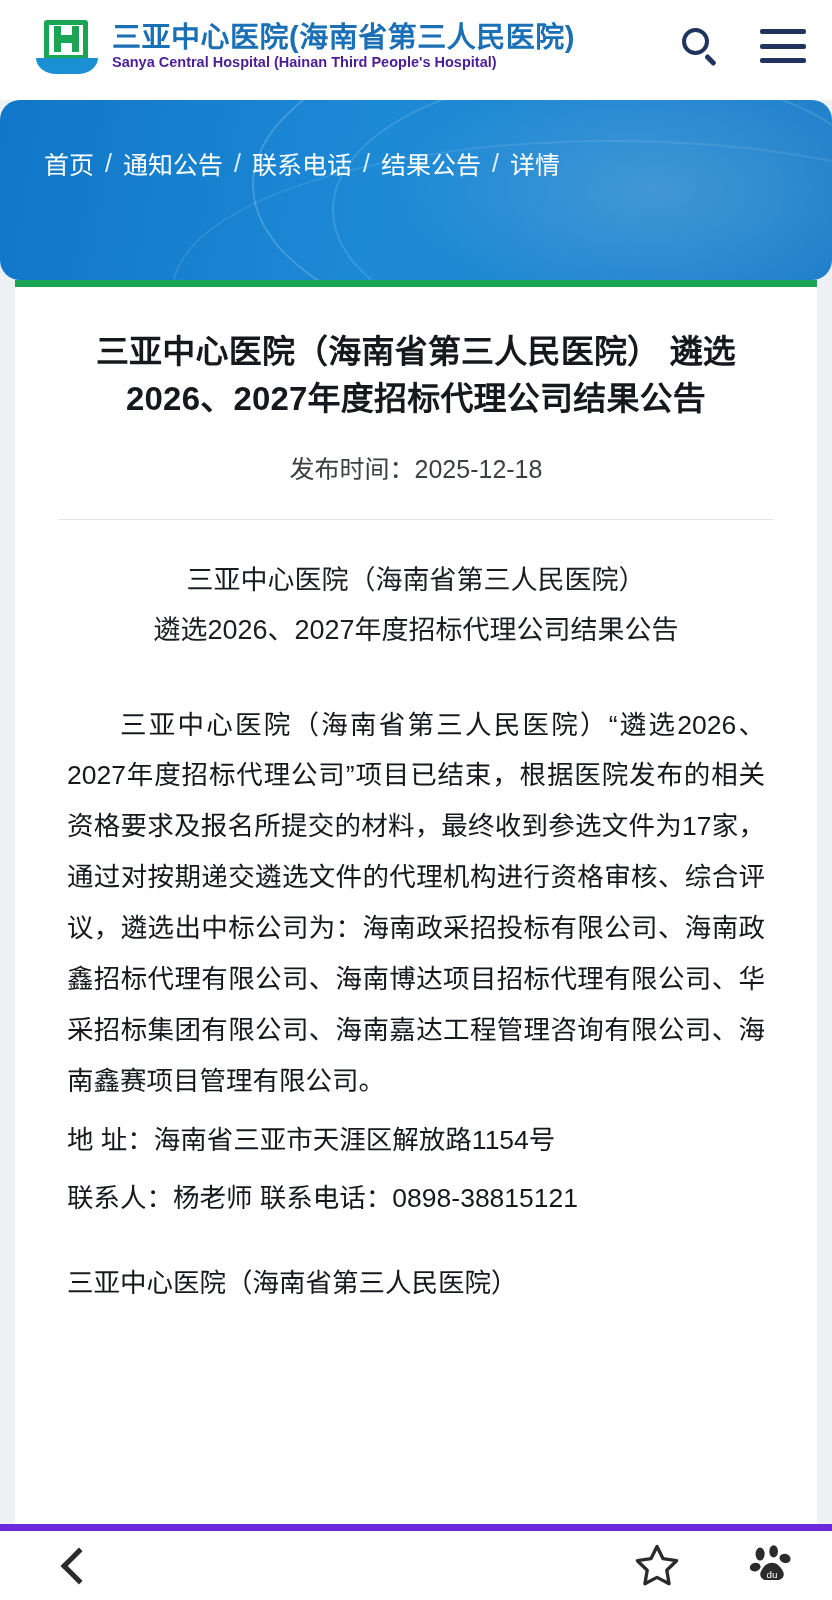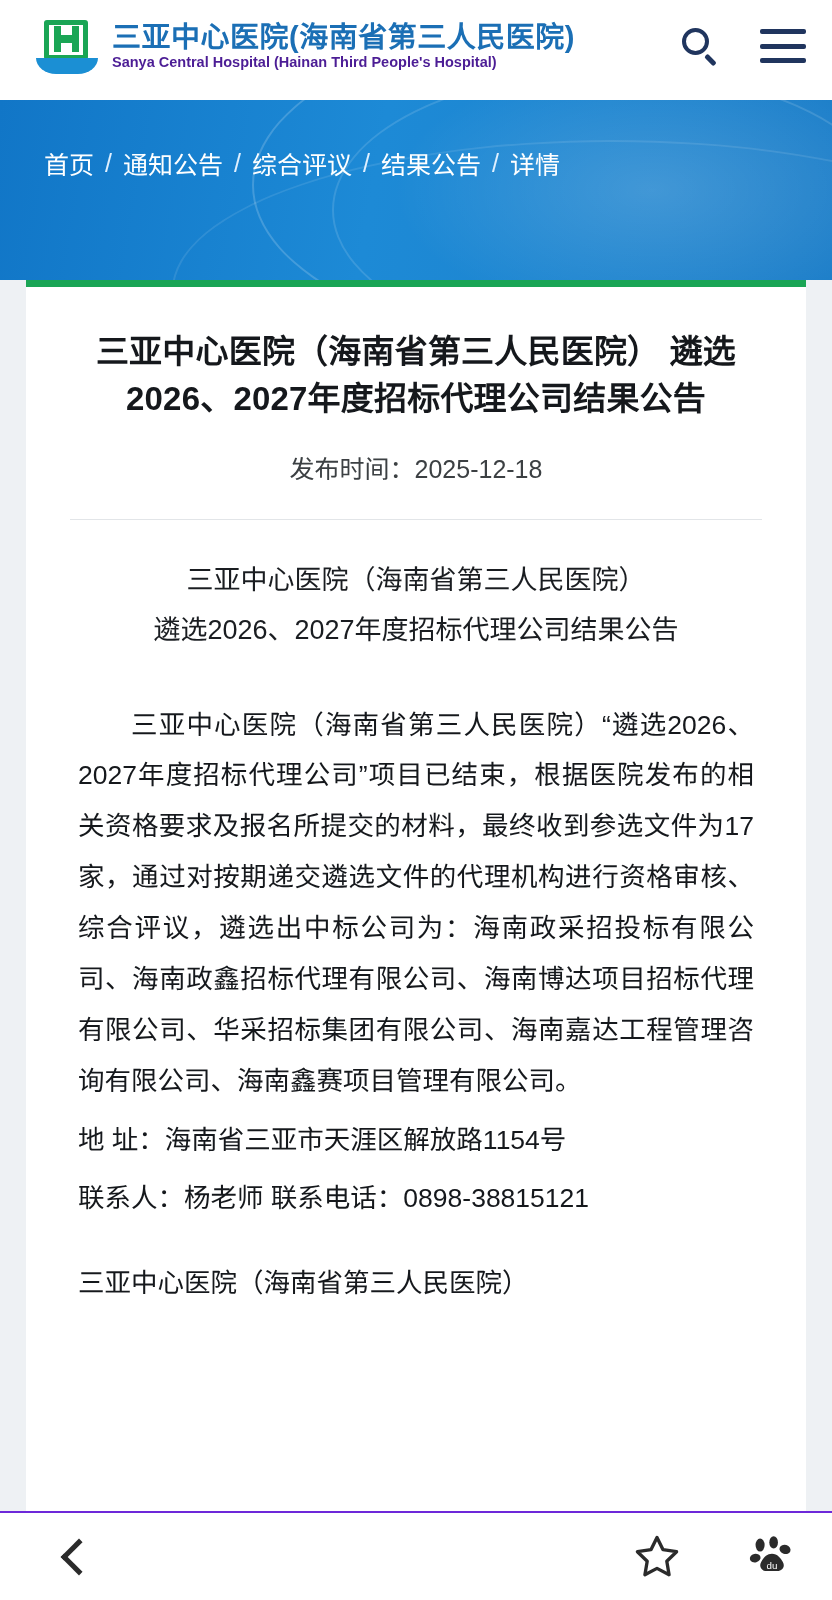--- a/index.html
+++ b/index.html
@@ -119,20 +119,21 @@
     background: #20355e; border-radius: 2px;
   }
 
   
   .crumb-band {
     position: relative;
     height: 180px;
     background: linear-gradient(100deg, #1176c7 0%, #1d8ad6 45%, #1e7fc9 100%);
     overflow: hidden;
     flex: 0 0 auto;
+    border-radius: 20px;
   }
   .crumb-band .wave1, .crumb-band .wave2, .crumb-band .wave3 {
     position: absolute;
     border-radius: 50%;
     border: 2px solid rgba(255,255,255,0.18);
   }
   .crumb-band .wave1 { width: 700px; height: 330px; right: -120px; top: -80px; }
   .crumb-band .wave2 { width: 560px; height: 280px; right: -60px; top: -30px; border-color: rgba(255,255,255,0.13);}
   .crumb-band .wave3 { width: 880px; height: 300px; right: -220px; top: 40px; border-color: rgba(255,255,255,0.10);}
   .crumb-band .glow {
@@ -147,21 +148,21 @@
     font-size: 25px;
     color: #ffffff;
     white-space: nowrap;
   }
   .crumbs a { color: #fff; text-decoration: none; }
   .crumb-sep { margin: 0 11px; color: #dff0ff; }
 
   
   .article-wrap {
     flex: 1 1 auto;
-    padding: 0 26px;
+    padding: 0 15px;
     overflow: hidden;
   }
   .article-card {
     background: #ffffff;
     border-top: 7px solid #1aa555;
     min-height: 100%;
     padding: 42px 44px 0 44px;
   }
   .art-title {
     font-size: 33px;
@@ -197,23 +198,23 @@
     text-align: justify;
   }
   .body-text p { margin: 8px; }
   .body-text p.indent { text-indent: 2em; }
   .body-text p.gap { margin-top: 34px; }
 
   
   .browser-bar {
     position: absolute;
     left: 0; bottom: 0;
-    width: 832px; height: 89px;
+    width: 832px; height: 76px;
     background: #ffffff;
-    border-top: 2px solid #6d28d9;
+    border-top: 7px solid #6d28d9;
     display: flex;
     align-items: center;
   }
   .bb-back {
     width: 150px; height: 96px;
     display: flex; align-items: center; justify-content: center;
   }
   .chev {
     width: 26px; height: 26px;
     border-left: 5px solid #2b2b2b;
@@ -258,21 +259,21 @@
   <div class="crumb-band">
     <div class="glow"></div>
     <div class="wave1"></div>
     <div class="wave2"></div>
     <div class="wave3"></div>
     <div class="crumbs">
       <a href="#">首页</a>
       <span class="crumb-sep">/</span>
       <a href="#">通知公告</a>
       <span class="crumb-sep">/</span>
-      <a href="#">综合评议</a>
+      <a href="#">联系电话</a>
       <span class="crumb-sep">/</span>
       <a href="#">结果公告</a>
       <span class="crumb-sep">/</span>
       <a href="#">详情</a>
     </div>
   </div>
 
   <div class="article-wrap">
     <div class="article-card">
       <h1 class="art-title">三亚中心医院（海南省第三人民医院） 遴选2026、2027年度招标代理公司结果公告</h1>

